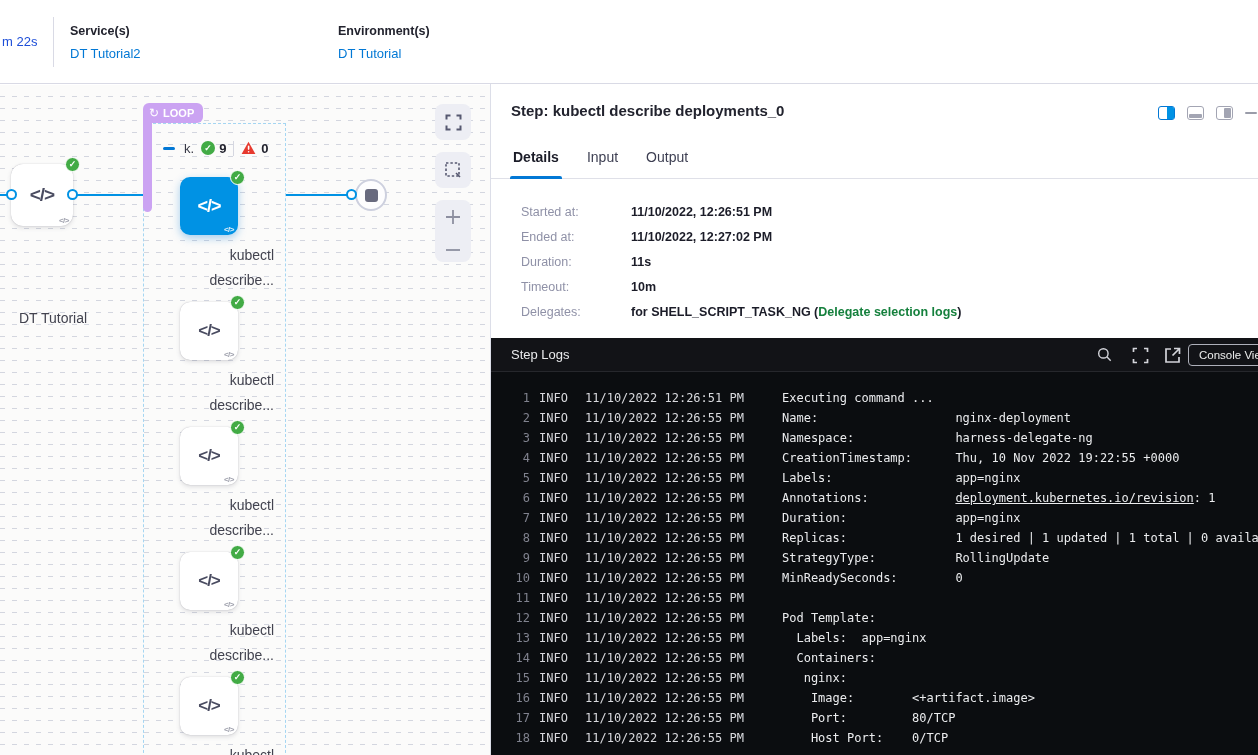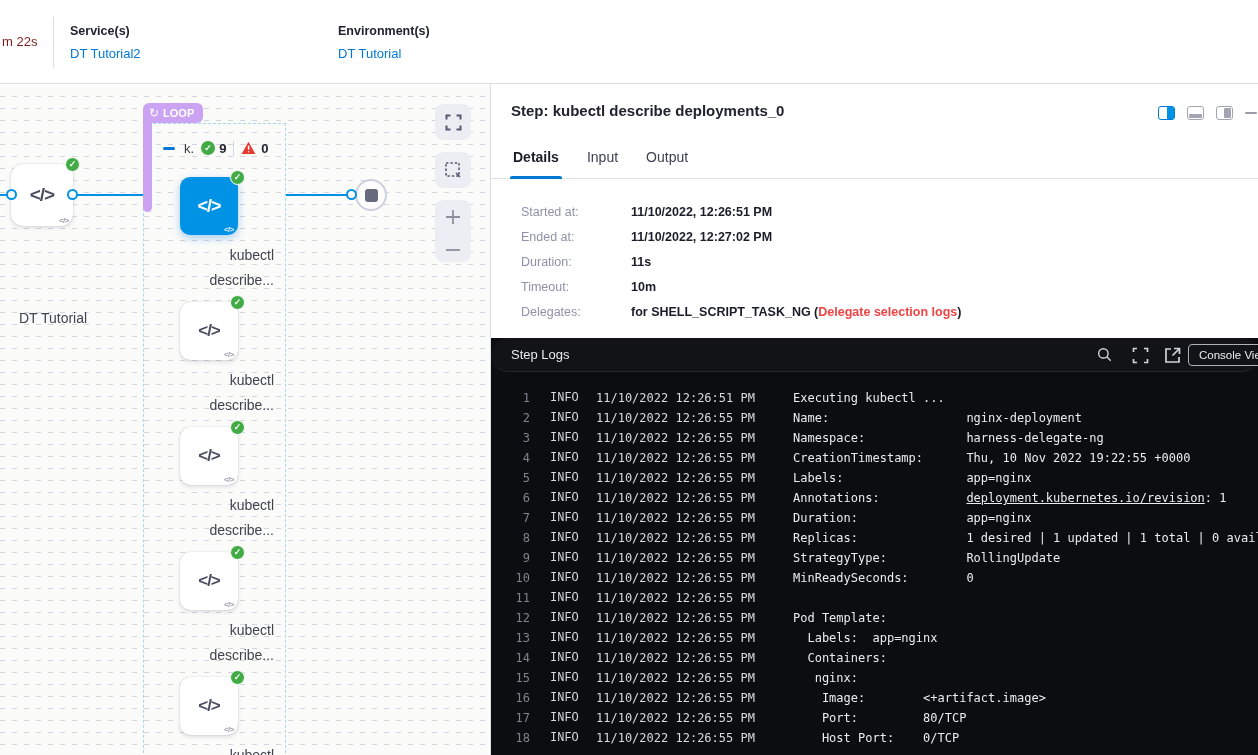--- a/index.html
+++ b/index.html
@@ -2,21 +2,21 @@
 <html><head>
 <meta charset="utf-8">
 <style>
   * { margin:0; padding:0; box-sizing:border-box; }
   html,body { width:1258px; height:755px; }
   body { font-family:"Liberation Sans", sans-serif; background:#fff; overflow:hidden; }
   .page { position:relative; width:1258px; height:755px; overflow:hidden; background:#fff; }
 
   
   .topbar { position:absolute; left:0; top:0; width:1258px; height:84px; background:#fff; border-bottom:1px solid #d9dae5; }
-  .elapsed { position:absolute; left:2px; top:34px; font-size:13px; color:#7f1d1d; }
+  .elapsed { position:absolute; left:2px; top:34px; font-size:13px; color:#1d4ed8; }
   .topbar .vdiv { position:absolute; left:53px; top:17px; width:1px; height:50px; background:#d9dae5; }
   .meta-block { position:absolute; top:24px; }
   .meta-block.svc { left:70px; }
   .meta-block.env { left:338px; }
   .meta-label { font-size:12.5px; font-weight:700; color:#22232e; margin-bottom:6px; }
   .meta-link { font-size:13px; color:#0278d5; text-decoration:none; cursor:pointer; display:inline-block; }
 
   
   .canvas { position:absolute; left:0; top:85px; width:490px; height:670px; background-color:#fbfbfa; overflow:hidden;
     background-image:
@@ -82,37 +82,37 @@
 
   .tabs { position:relative; height:33px; border-bottom:1px solid #dfe0e8; display:flex; gap:28px; padding-left:22px; }
   .tab { font-size:14px; color:#3d3f52; padding-top:3px; position:relative; cursor:pointer; }
   .tab.active { font-weight:700; color:#1b1c28; }
   .tab.active::after { content:""; position:absolute; left:-3px; right:-3px; bottom:-1px; height:3px; background:#0278d5; border-radius:2px 2px 0 0; }
 
   .details { padding:26px 4px 0 30px; height:159px; }
   .d-row { display:flex; margin-bottom:11px; font-size:12.5px; line-height:14px; }
   .d-label { width:110px; color:#8f91a7; font-weight:500; }
   .d-value { color:#1b1c28; font-weight:700; white-space:pre; }
-  .d-link { color:#ef4444; font-weight:700; text-decoration:none; cursor:pointer; }
+  .d-link { color:#15803d; font-weight:700; text-decoration:none; cursor:pointer; }
 
   .logs { position:absolute; left:0; top:254px; width:768px; bottom:0; background:#0b0d10; }
-  .logs-header { position:relative; height:34px; background:#121317; border-bottom:1px solid #26272c;border-radius:17px; }
+  .logs-header { position:relative; height:34px; background:#121317; border-bottom:1px solid #26272c; }
   .logs-title { position:absolute; left:20px; top:9px; font-size:13px; color:#e9eaec; }
   .log-hicon { position:absolute; top:9px; cursor:pointer; }
   .lh-search { left:606px; }
   .lh-full { left:641px; }
   .lh-ext { left:673px; }
   .console-btn { position:absolute; left:697px; top:6px; height:22px; padding:0 10px; border:1px solid #aeb0ba; border-radius:4px;
     background:transparent; color:#eceded; font-size:11.5px; font-family:"Liberation Sans", sans-serif; white-space:nowrap; cursor:pointer; }
 
   .logs-body { position:absolute; left:0; right:0; top:34px; bottom:0; overflow:hidden; padding:16px 0 0 15px;
     font-family:"DejaVu Sans Mono", monospace; font-size:12px; }
   .log-line { display:flex; height:20px; align-items:center; white-space:pre; }
   .ln-num { flex:none; width:24px; text-align:right; color:#80828e; }
-  .ln-level { flex:none; margin-left:20px; width:37px; color:#d9dade;font-family:Liberation Mono, monospace; }
+  .ln-level { flex:none; margin-left:9px; width:37px; color:#d9dade; }
   .ln-time { flex:none; margin-left:9px; width:164px; color:#d9dade; }
   .ln-msg { flex:none; margin-left:33px; color:#ebecee; white-space:pre; }
   .ln-msg a { color:#ebecee; text-decoration:underline; cursor:pointer; }
 </style>
 </head>
 <body>
 
 <div class="page">
 
   <header class="topbar">
@@ -289,21 +289,21 @@
         <svg class="log-hicon lh-full" width="17" height="17" viewBox="0 0 17 17">
           <path d="M1.5 5 V1.5 H5 M12 1.5 H15.5 V5 M15.5 12 V15.5 H12 M5 15.5 H1.5 V12" fill="none" stroke="#d3d4da" stroke-width="1.7"></path>
         </svg>
         <svg class="log-hicon lh-ext" width="17" height="17" viewBox="0 0 17 17">
           <path d="M7 2 H2 V15 H15 V10" fill="none" stroke="#d3d4da" stroke-width="1.7"></path>
           <path d="M10 1.5 H15.5 V7 M15.5 1.5 L8.5 8.5" fill="none" stroke="#d3d4da" stroke-width="1.7"></path>
         </svg>
         <button class="console-btn">Console View</button>
       </div>
       <div class="logs-body" id="logbody">
-          <div class="log-line"><span class="ln-num">1</span><span class="ln-level">INFO</span><span class="ln-time">11/10/2022 12:26:51 PM</span><span class="ln-msg">Executing kubectl ...</span></div>
+          <div class="log-line"><span class="ln-num">1</span><span class="ln-level">INFO</span><span class="ln-time">11/10/2022 12:26:51 PM</span><span class="ln-msg">Executing command ...</span></div>
           <div class="log-line"><span class="ln-num">2</span><span class="ln-level">INFO</span><span class="ln-time">11/10/2022 12:26:55 PM</span><span class="ln-msg">Name:                   nginx-deployment</span></div>
           <div class="log-line"><span class="ln-num">3</span><span class="ln-level">INFO</span><span class="ln-time">11/10/2022 12:26:55 PM</span><span class="ln-msg">Namespace:              harness-delegate-ng</span></div>
           <div class="log-line"><span class="ln-num">4</span><span class="ln-level">INFO</span><span class="ln-time">11/10/2022 12:26:55 PM</span><span class="ln-msg">CreationTimestamp:      Thu, 10 Nov 2022 19:22:55 +0000</span></div>
           <div class="log-line"><span class="ln-num">5</span><span class="ln-level">INFO</span><span class="ln-time">11/10/2022 12:26:55 PM</span><span class="ln-msg">Labels:                 app=nginx</span></div>
           <div class="log-line"><span class="ln-num">6</span><span class="ln-level">INFO</span><span class="ln-time">11/10/2022 12:26:55 PM</span><span class="ln-msg">Annotations:            <a>deployment.kubernetes.io/revision</a>: 1</span></div>
           <div class="log-line"><span class="ln-num">7</span><span class="ln-level">INFO</span><span class="ln-time">11/10/2022 12:26:55 PM</span><span class="ln-msg">Duration:               app=nginx</span></div>
           <div class="log-line"><span class="ln-num">8</span><span class="ln-level">INFO</span><span class="ln-time">11/10/2022 12:26:55 PM</span><span class="ln-msg">Replicas:               1 desired | 1 updated | 1 total | 0 available | 1 unavailable</span></div>
           <div class="log-line"><span class="ln-num">9</span><span class="ln-level">INFO</span><span class="ln-time">11/10/2022 12:26:55 PM</span><span class="ln-msg">StrategyType:           RollingUpdate</span></div>
           <div class="log-line"><span class="ln-num">10</span><span class="ln-level">INFO</span><span class="ln-time">11/10/2022 12:26:55 PM</span><span class="ln-msg">MinReadySeconds:        0</span></div>
           <div class="log-line"><span class="ln-num">11</span><span class="ln-level">INFO</span><span class="ln-time">11/10/2022 12:26:55 PM</span></div>

